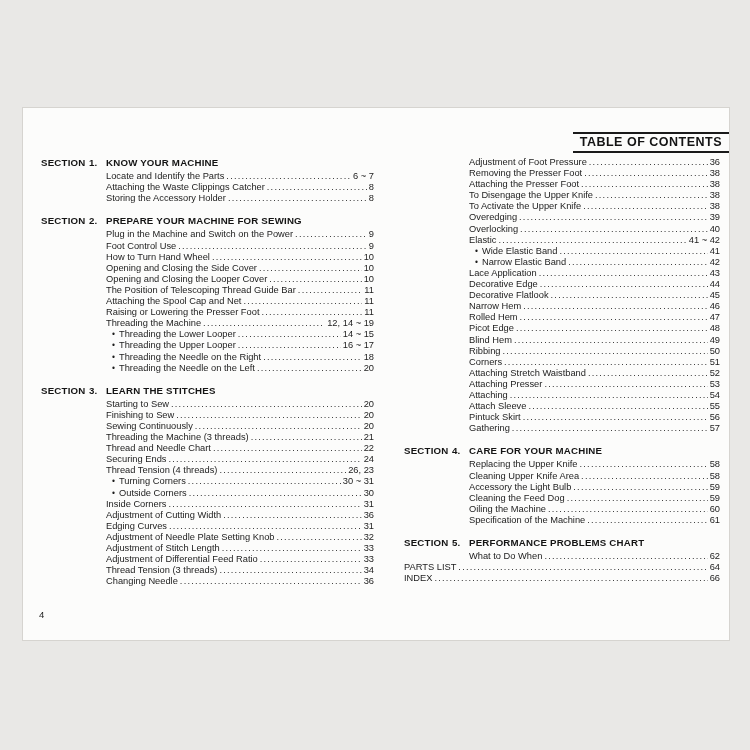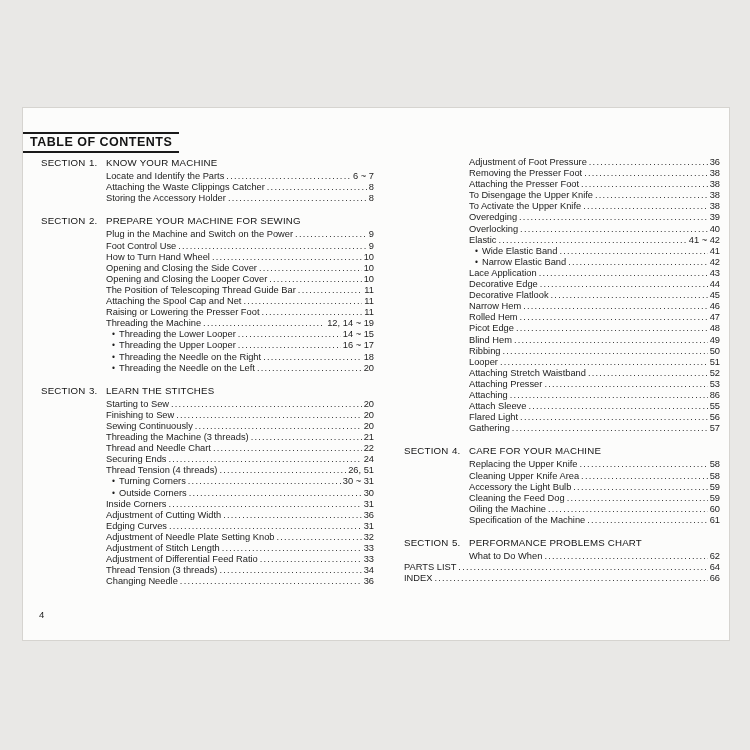--- a/index.html
+++ b/index.html
@@ -7,32 +7,32 @@
     width:750px; height:750px; position:relative;
     background:#e9e8e6;
     font-family:"Liberation Sans", sans-serif;
     color:#1c1c1c;
     overflow:hidden;
   }
   .page {
     position:absolute; left:22px; top:107px; width:708px; height:534px;
     background:#fcfcfb; border:1px solid #d6d4d0; box-sizing:border-box;
   }
-  .title-wrap { position:absolute; top:24px; left:0; right:0; text-align:left; }
+  .title-wrap { position:absolute; top:24px; left:0; right:0; text-align:right; }
   .toc-title {
     display:inline-block; font-weight:700; font-size:12.5px; letter-spacing:0.5px;
     color:#141414; border-top:2px solid #1a1a1a; border-bottom:2px solid #1a1a1a;
     padding:1px 7px 2px 7px;
   }
   .col { position:absolute; top:49px; }
   .col-left  { left:18px;  width:333px; }
   .col-right { left:381px; width:316px; }
 
   .row { display:flex; align-items:baseline; line-height:11.1px; font-size:9.3px; }
-  .row.section { font-weight:400; font-size:9.7px; letter-spacing:0.2px; margin-top:11px; margin-bottom:3px; color:#141414; }
+  .row.section { font-weight:700; font-size:9.7px; letter-spacing:0.2px; margin-top:11px; margin-bottom:3px; color:#141414; }
   .col .row.section:first-child { margin-top:0; }
   .sec-label { width:48px; flex:none; }
   .sec-num   { width:17px; flex:none; }
   .sec-title { flex:1; white-space:nowrap; }
 
   .row.entry   { padding-left:65px;text-align:right; }
   .row.bullet  { padding-left:71px; }
   .row.toplevel{ padding-left:0; }
   .blt { flex:none; margin-right:4px; font-size:8.5px; }
   .txt { flex:none; white-space:nowrap; }
@@ -178,21 +178,21 @@
         <span class="pg">22</span>
       </div>
       <div class="row entry">
         <span class="txt">Securing Ends</span>
         <span class="leader"></span>
         <span class="pg">24</span>
       </div>
       <div class="row entry">
         <span class="txt">Thread Tension (4 threads)</span>
         <span class="leader"></span>
-        <span class="pg">26, 51</span>
+        <span class="pg">26, 23</span>
       </div>
       <div class="row bullet">
         <span class="blt">•</span>
         <span class="txt">Turning Corners</span>
         <span class="leader"></span>
         <span class="pg">30 ~ 31</span>
       </div>
       <div class="row bullet">
         <span class="blt">•</span>
         <span class="txt">Outside Corners</span>
@@ -327,46 +327,46 @@
         <span class="txt">Blind Hem</span>
         <span class="leader"></span>
         <span class="pg">49</span>
       </div>
       <div class="row entry">
         <span class="txt">Ribbing</span>
         <span class="leader"></span>
         <span class="pg">50</span>
       </div>
       <div class="row entry">
-        <span class="txt">Looper</span>
+        <span class="txt">Corners</span>
         <span class="leader"></span>
         <span class="pg">51</span>
       </div>
       <div class="row entry">
         <span class="txt">Attaching Stretch Waistband</span>
         <span class="leader"></span>
         <span class="pg">52</span>
       </div>
       <div class="row entry">
         <span class="txt">Attaching Presser</span>
         <span class="leader"></span>
         <span class="pg">53</span>
       </div>
       <div class="row entry">
         <span class="txt">Attaching</span>
         <span class="leader"></span>
-        <span class="pg">86</span>
+        <span class="pg">54</span>
       </div>
       <div class="row entry">
         <span class="txt">Attach Sleeve</span>
         <span class="leader"></span>
         <span class="pg">55</span>
       </div>
       <div class="row entry">
-        <span class="txt">Flared Light</span>
+        <span class="txt">Pintuck Skirt</span>
         <span class="leader"></span>
         <span class="pg">56</span>
       </div>
       <div class="row entry">
         <span class="txt">Gathering</span>
         <span class="leader"></span>
         <span class="pg">57</span>
       </div>
       <div class="row section">
         <span class="sec-label">SECTION</span>

